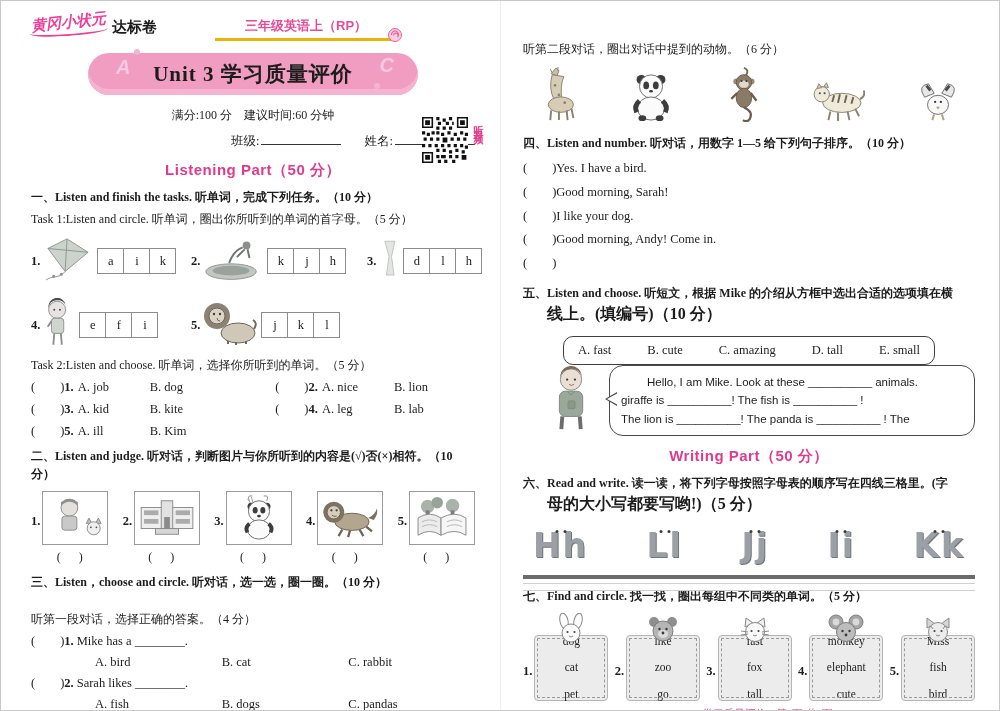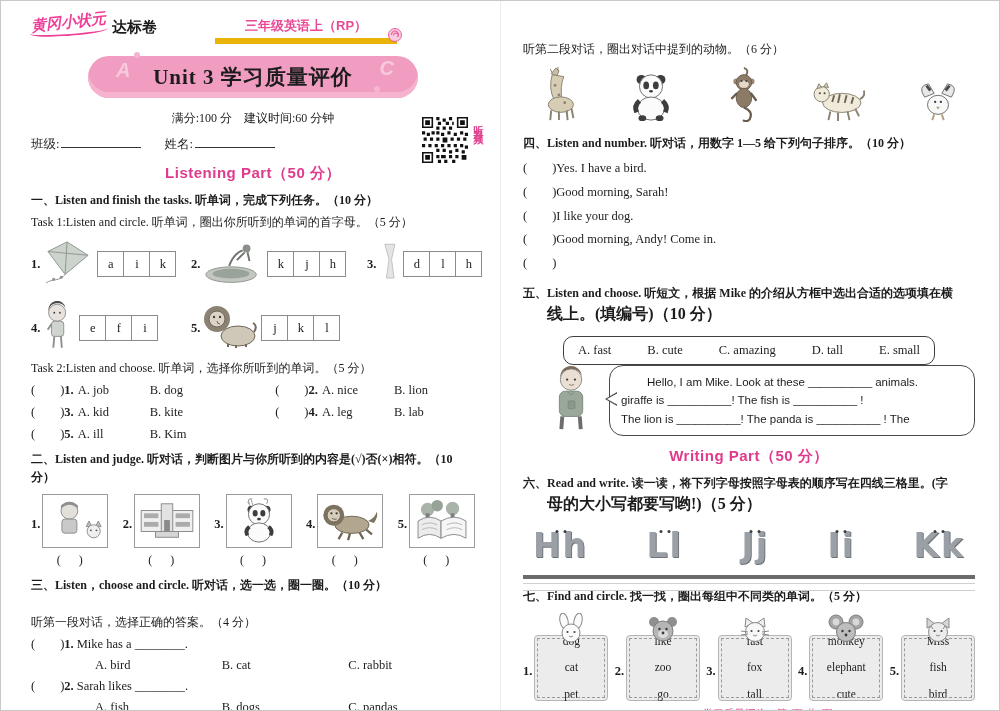--- a/index.html
+++ b/index.html
@@ -8,36 +8,36 @@
   .divider{position:absolute;left:499px;top:0;bottom:0;width:1px;background:#ececec;}
   .page{width:500px;box-sizing:border-box;position:relative;display:flex;flex-direction:column;}
   .page-left{padding:12px 26px 10px 30px;}
   .page-right{padding:14px 26px 10px 22px;}
 
   
   .hdr{display:flex;align-items:flex-start;height:34px;}
   .logo-script{color:#ee3f98;font-weight:bold;font-style:italic;font-size:15px;display:inline-block;transform:rotate(-6deg);position:relative;}
   .logo-script::after{content:"";position:absolute;left:-2px;bottom:-4px;width:104%;height:8px;border-bottom:2px solid #ee3f98;border-radius:0 0 60% 40%;transform:rotate(3deg);}
   .logo-suffix{font-weight:bold;font-size:15px;margin-left:6px;margin-top:5px;display:inline-block;}
-  .grade-banner{margin-left:58px;margin-top:4px;position:relative;padding:0 30px 3px 30px;border-bottom:6px solid #eab308;color:#e84a96;font-weight:bold;font-size:13px;font-family:"Liberation Sans",sans-serif;white-space:nowrap;}
+  .grade-banner{margin-left:58px;margin-top:4px;position:relative;padding:0 30px 3px 30px;border-bottom:3px solid #eab308;color:#e84a96;font-weight:bold;font-size:13px;font-family:"Liberation Sans",sans-serif;white-space:nowrap;}
   .spiral{position:absolute;right:-6px;bottom:-8px;}
 
   
   .title-wrap{display:flex;justify-content:center;margin-top:12px;position:relative;}
   .title-banner{width:330px;height:42px;background:#f19dc1;border-radius:21px;display:flex;align-items:center;justify-content:center;position:relative;box-shadow:inset 0 -6px 0 #f5b3cf;}
   .title-text{font-size:21px;font-weight:bold;letter-spacing:1px;}
   .deco{position:absolute;color:#f7c9dd;font-size:20px;font-weight:bold;font-style:italic;font-family:"Liberation Sans",sans-serif;}
   .deco-a{left:28px;top:3px;}
   .deco-c{right:24px;top:1px;}
   .tdot{position:absolute;width:6px;height:6px;border-radius:50%;background:#f3b5d1;}
   .tdot-l{left:46px;top:-4px;}
   .tdot-r{right:38px;top:30px;}
 
   .meta{text-align:center;font-size:12px;margin-top:12px;}
-  .fields-row{text-align:left;margin-top:9px;font-size:12.5px;}
+  .fields-row{text-align:right;margin-top:9px;font-size:12.5px;}
   .wline{display:inline-block;width:80px;border-bottom:1px solid #333;height:11px;margin:0 20px 0 2px;}
   .wline:last-child{margin-right:0;}
   .qr-block{position:absolute;right:16px;top:116px;display:flex;align-items:flex-start;}
   .qr-caption{writing-mode:vertical-rl;font-size:10px;color:#e0418f;margin-left:3px;letter-spacing:3px;font-weight:bold;}
 
   .part-title{text-align:center;color:#e03a8c;font-weight:bold;font-size:15px;margin-top:11px;font-family:"Liberation Sans",sans-serif;letter-spacing:.5px;}
 
   .sec-heading{font-weight:bold;font-size:12px;margin-top:8px;line-height:1.5;}
   .sec-cont{font-weight:bold;font-size:16px;line-height:1.5;padding-left:24px;}
   .task-heading{font-size:12px;margin-top:5px;}

